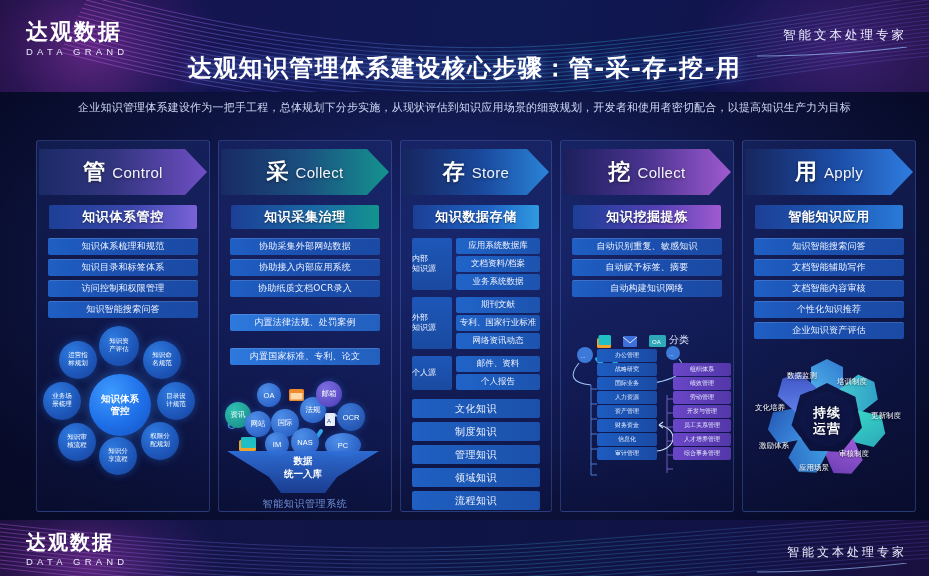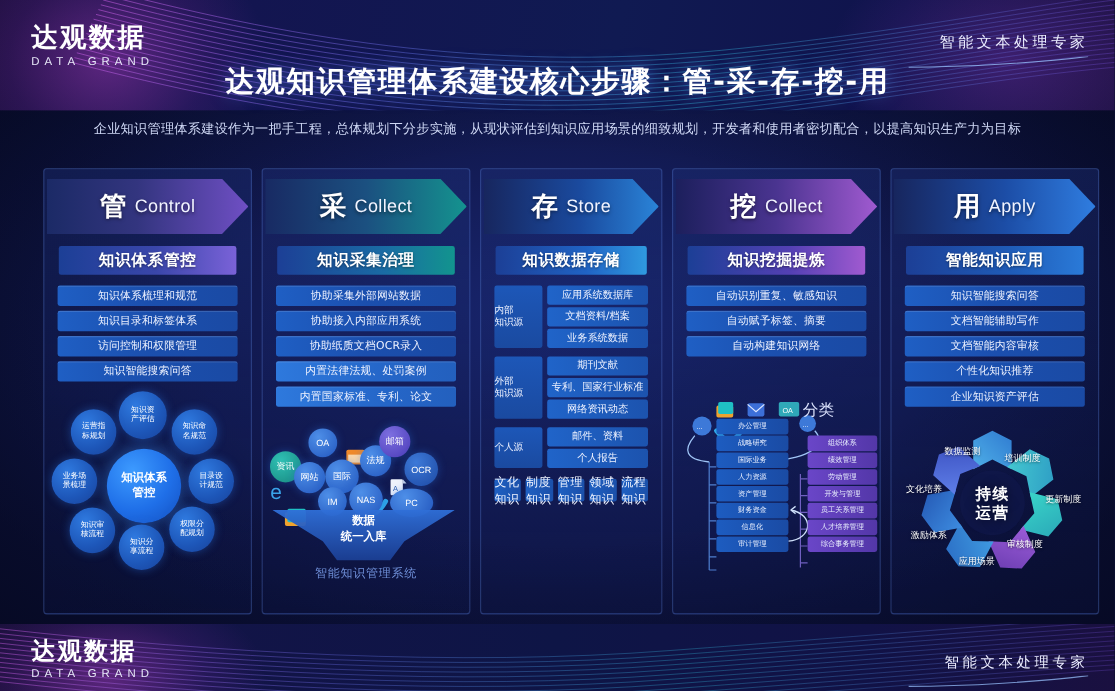--- a/index.html
+++ b/index.html
@@ -89,37 +89,37 @@
     text-shadow:0 1px 2px rgba(0,0,0,.45); }
 
   
   .pills{ width:calc(100% - 22px); display:flex; flex-direction:column; gap:4px; }
   .pill{ height:17px; border-radius:2px;
     display:flex; align-items:center; justify-content:center;
     font-size:9px; color:#eef2ff; letter-spacing:.2px; white-space:nowrap;
     font-family:"DejaVu Sans","Liberation Sans",sans-serif;
     background:linear-gradient(90deg,#1f5fc4 0%,#1b4fae 50%,#1a4aa4 100%);
     box-shadow:inset 0 1px 0 rgba(255,255,255,.13); }
-  .pill.alt{ background:linear-gradient(90deg,#2e79dd 0%,#2566c8 60%,#2360be 100%); }
+  .pill.alt{ background:linear-gradient(90deg,#2e79dd 0%,#2566c8 60%,#2360be 100%);margin-top:13px; }
 
   
   .c3grid{ width:calc(100% - 22px); display:flex; flex-direction:column; gap:7px; }
   .c3group{ display:flex; gap:4px; align-items:stretch; }
   .c3label{ flex:0 0 40px; border-radius:2px;
     background:linear-gradient(180deg,#1d57b8,#1a4aa0);
     display:flex; flex-direction:column; align-items:flex-start; justify-content:center;
     font-size:8px; line-height:1.25; color:#eef2ff; text-align:center;
     font-family:"DejaVu Sans","Liberation Sans",sans-serif; }
   .c3rows{ flex:1; display:flex; flex-direction:column; gap:2px; }
   .c3row{ height:16px; border-radius:2px;
     background:linear-gradient(90deg,#2064c9,#1c53ae);
     display:flex; align-items:center; justify-content:center;
     font-size:8.5px; color:#eef2ff; white-space:nowrap;
     font-family:"DejaVu Sans","Liberation Sans",sans-serif; }
-  .c3bottom{ width:calc(100% - 22px); margin-top:9px; display:flex; flex-direction:row; gap:4px; }
+  .c3bottom{ width:calc(100% - 22px); margin-top:9px; display:flex; flex-direction:column; gap:4px; }
   .c3bar{ height:19px; border-radius:2px;
     background:linear-gradient(90deg,#1f60c2,#1b50aa);
     display:flex; align-items:center; justify-content:center;
     font-size:10px; color:#f0f4ff; letter-spacing:.5px;
     font-family:"DejaVu Sans","Liberation Sans",sans-serif; }
 
   
   .graphic{ position:relative; width:100%; flex:1; margin-top:6px; }
 
   
@@ -143,21 +143,21 @@
     color:#6f8fd8; letter-spacing:.6px;
     font-family:"DejaVu Sans","Liberation Sans",sans-serif; }
 
   
   .fnode{ position:absolute; height:13px; border-radius:2px;
     display:flex; align-items:center; justify-content:center;
     font-size:6px; color:#eaf0ff; white-space:nowrap;
     font-family:"DejaVu Sans","Liberation Sans",sans-serif; }
   .fnode.l{ background:linear-gradient(90deg,#1d5cc0,#1a4ba4); width:60px; left:36px; }
   .fnode.r{ background:linear-gradient(90deg,#6a46c8,#5337a8); width:58px; left:112px; }
-  .flabel{ position:absolute; font-size:13px; color:#dfe6ff;
+  .flabel{ position:absolute; font-size:10px; color:#dfe6ff;
     font-family:"DejaVu Sans","Liberation Sans",sans-serif; }
 
   
   .cyc-center{ position:absolute; text-align:center; color:#fff; font-weight:bold;
     font-size:13px; line-height:1.22; letter-spacing:1px;
     font-family:"DejaVu Sans","Liberation Sans",sans-serif;
     text-shadow:0 0 10px rgba(0,0,0,.6); }
   .cyc-lab{ position:absolute; font-size:7.5px; color:#fff; white-space:nowrap;
     font-family:"DejaVu Sans","Liberation Sans",sans-serif;
     text-shadow:0 1px 2px rgba(0,0,0,.6); }

